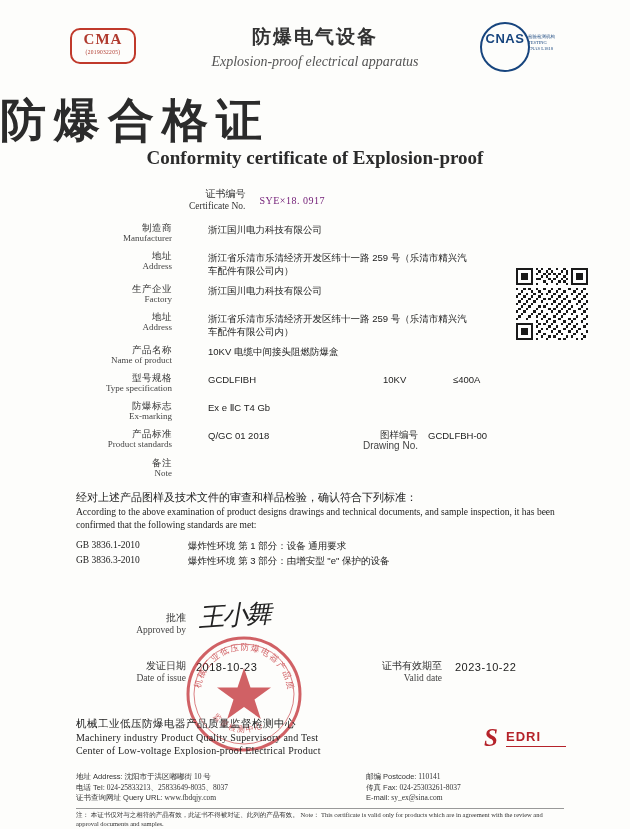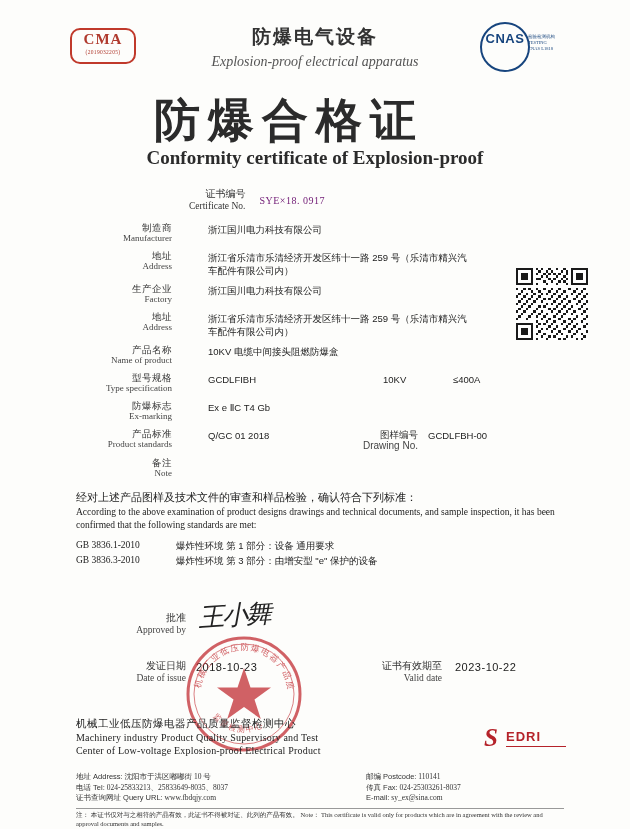--- a/index.html
+++ b/index.html
@@ -103,21 +103,20 @@
     line-height: 6px;
     color: #17457e;
     text-align: left;
   }
   
   .title-cn {
     position: absolute;
     top: 90px;
     left: 0;
     width: 578px;
-    text-align: center;
     font-family: Liberation Sans, sans-serif;
     font-size: 46px;
     font-weight: bold;
     letter-spacing: 8px;
     color: #2b2b2b;
   }
   .title-en {
     position: absolute;
     top: 147px;
     left: 0;
@@ -259,21 +258,21 @@
     left: 76px;
     width: 480px;
   }
   .std-line {
     display: flex;
     font-size: 9.5px;
     line-height: 15px;
     color: #222;
   }
   .std-line .code { flex: 0 0 100px; }
-  .std-line .desc { flex: 1 1 auto; font-family: "Liberation Sans", sans-serif; font-size: 9.5px; }
+  .std-line .desc { flex: 1 1 auto; font-family: "Liberation Sans", sans-serif; font-size: 9.5px; margin-left: 12px; }
   
   .approve-label {
     position: absolute;
     top: 612px;
     left: 100px;
     width: 86px;
     text-align: right;
     line-height: 12px;
   }
   .approve-label .cn { display:block; font-family: "Liberation Sans", sans-serif; font-size: 10px; color: #333; }

